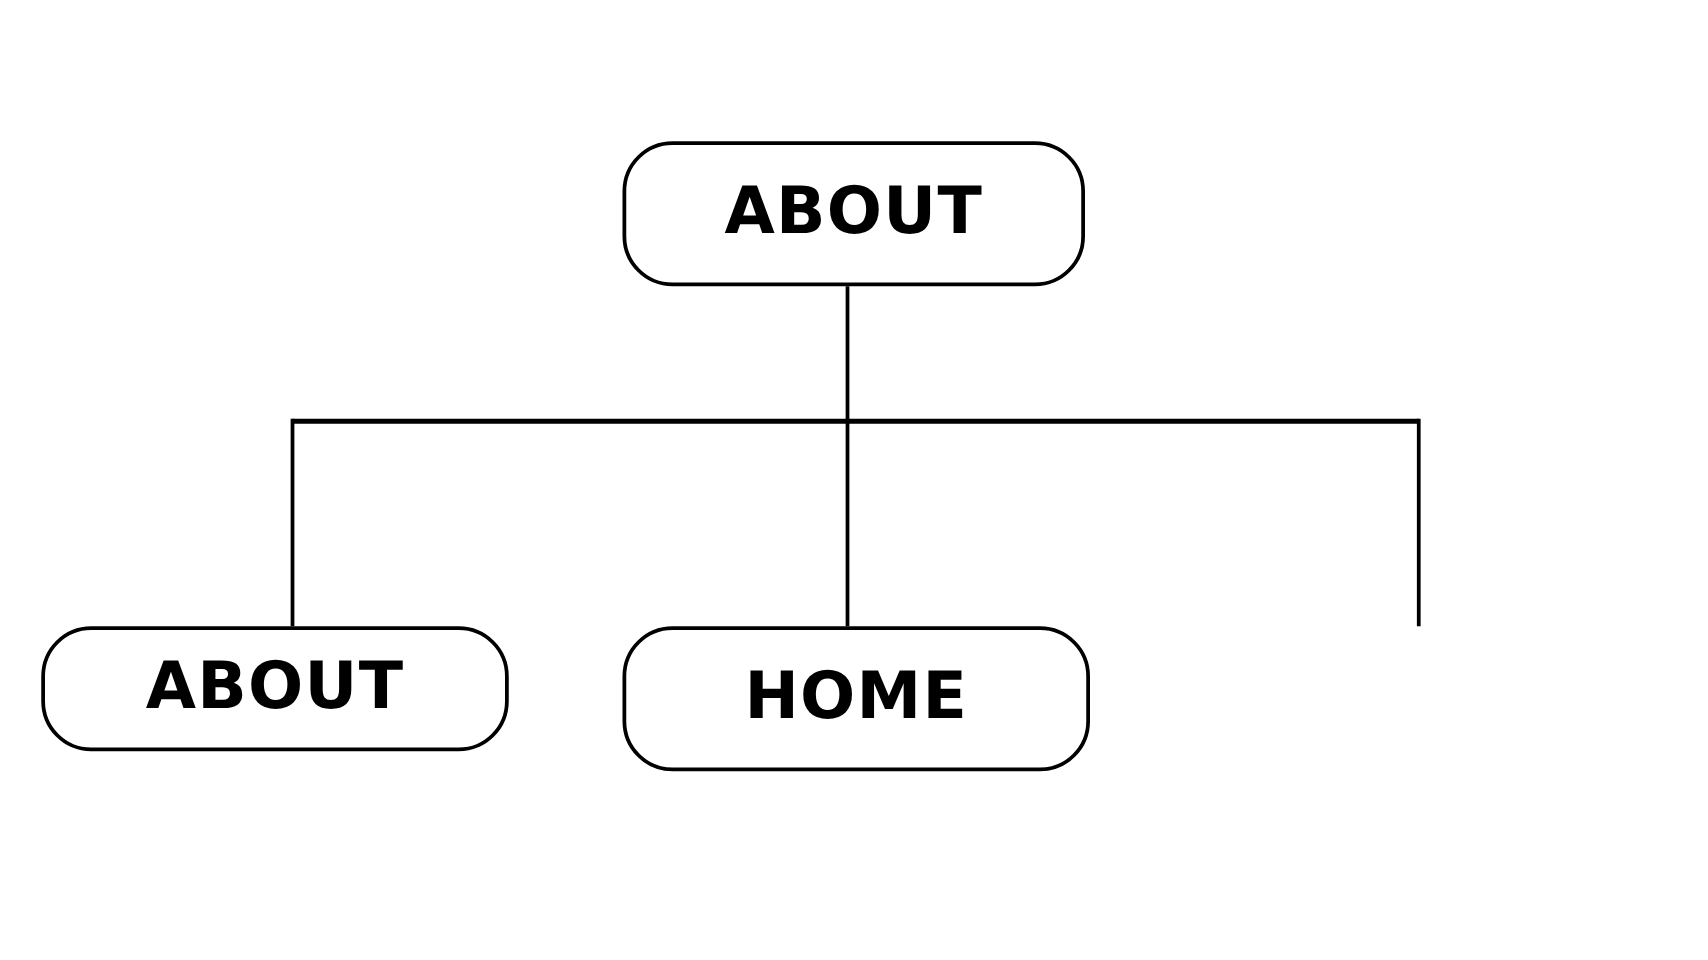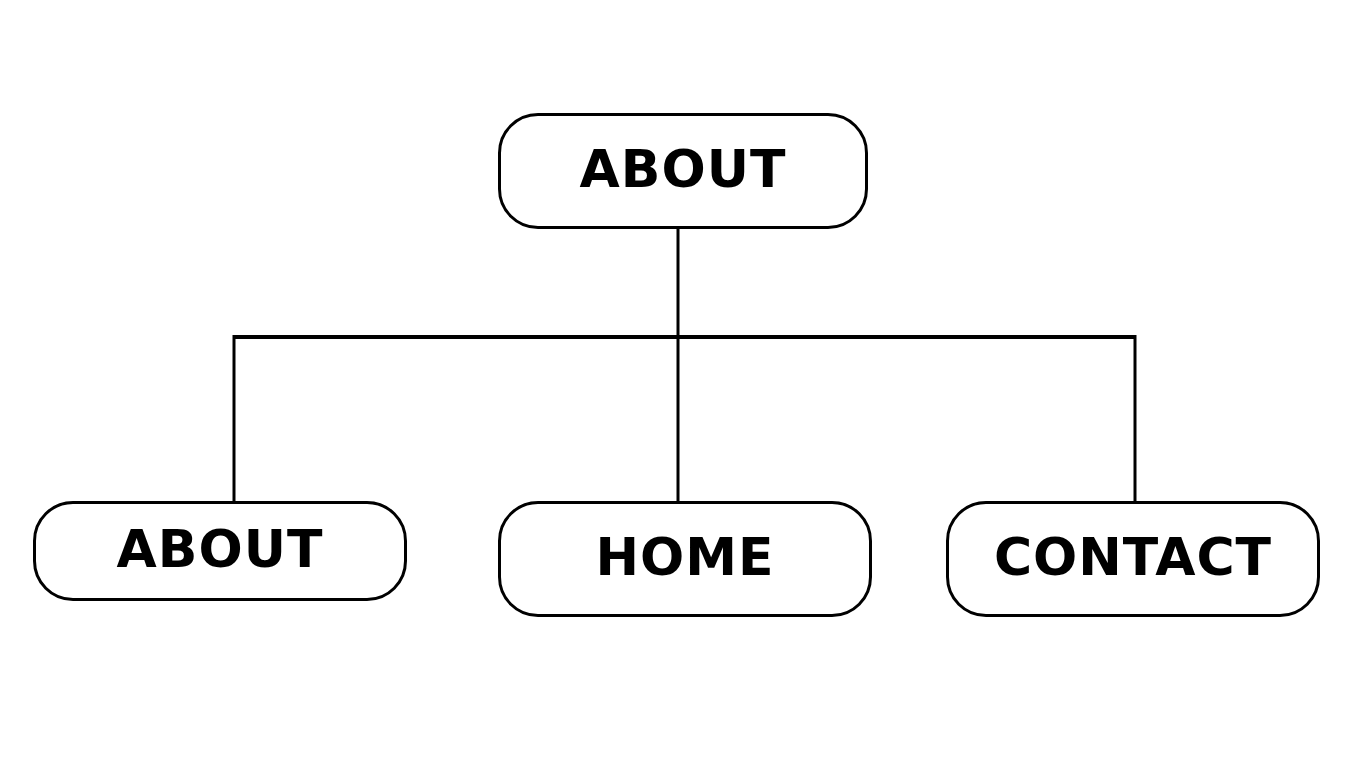--- a/index.html
+++ b/index.html
@@ -71,17 +71,14 @@
   </div>
 
   <div class="node node-about">
     <span>ABOUT</span>
   </div>
 
   <div class="node node-works">
     <span>HOME</span>
   </div>
 
-  <div class="node node-contact">
-    <span>CONTACT</span>
-  </div>
 
 </div>
 
 </body></html>

